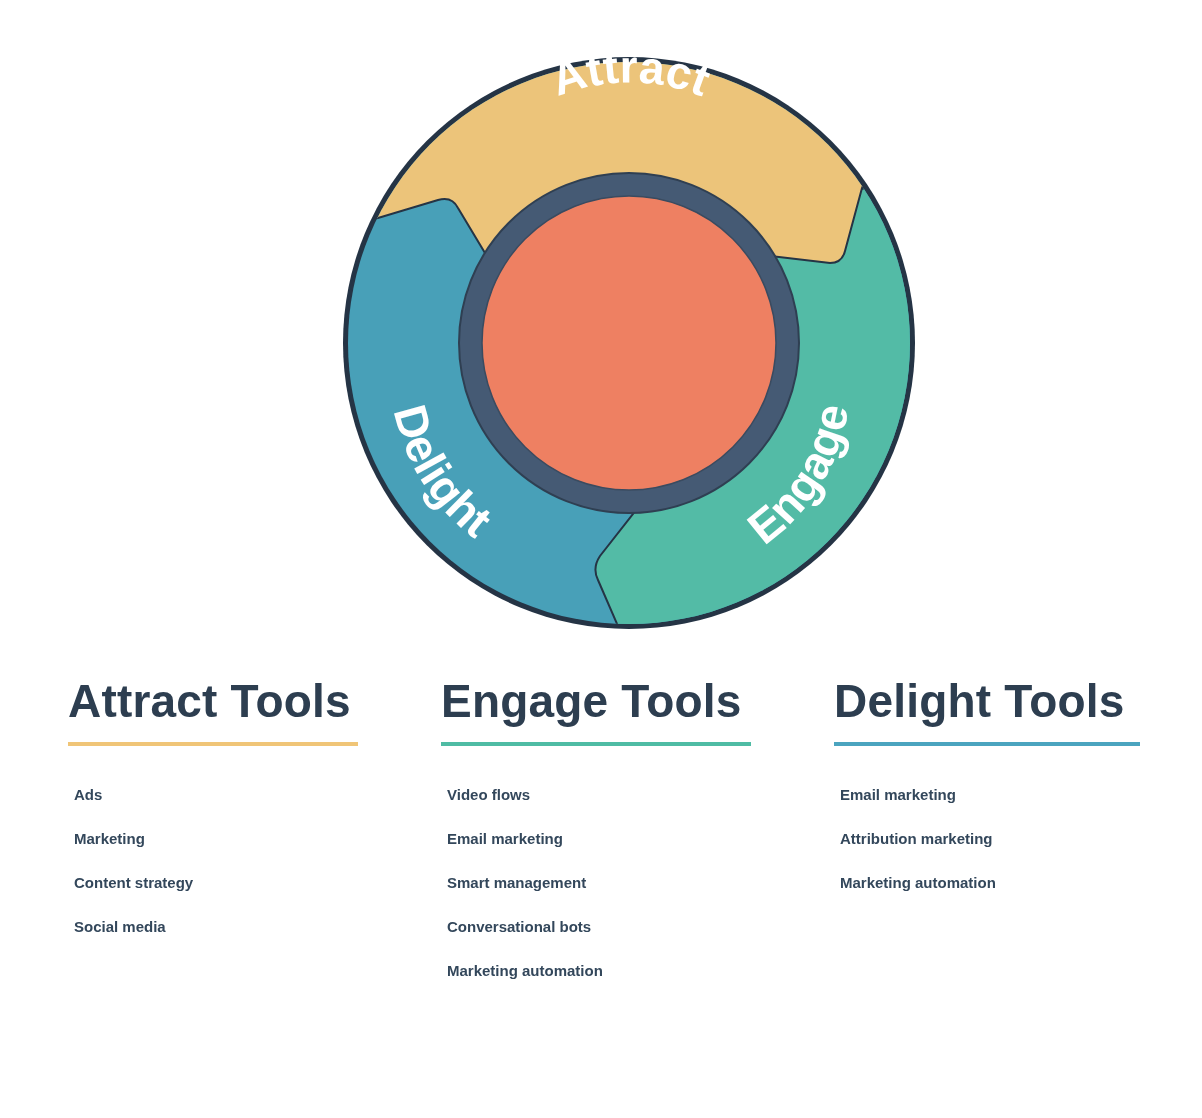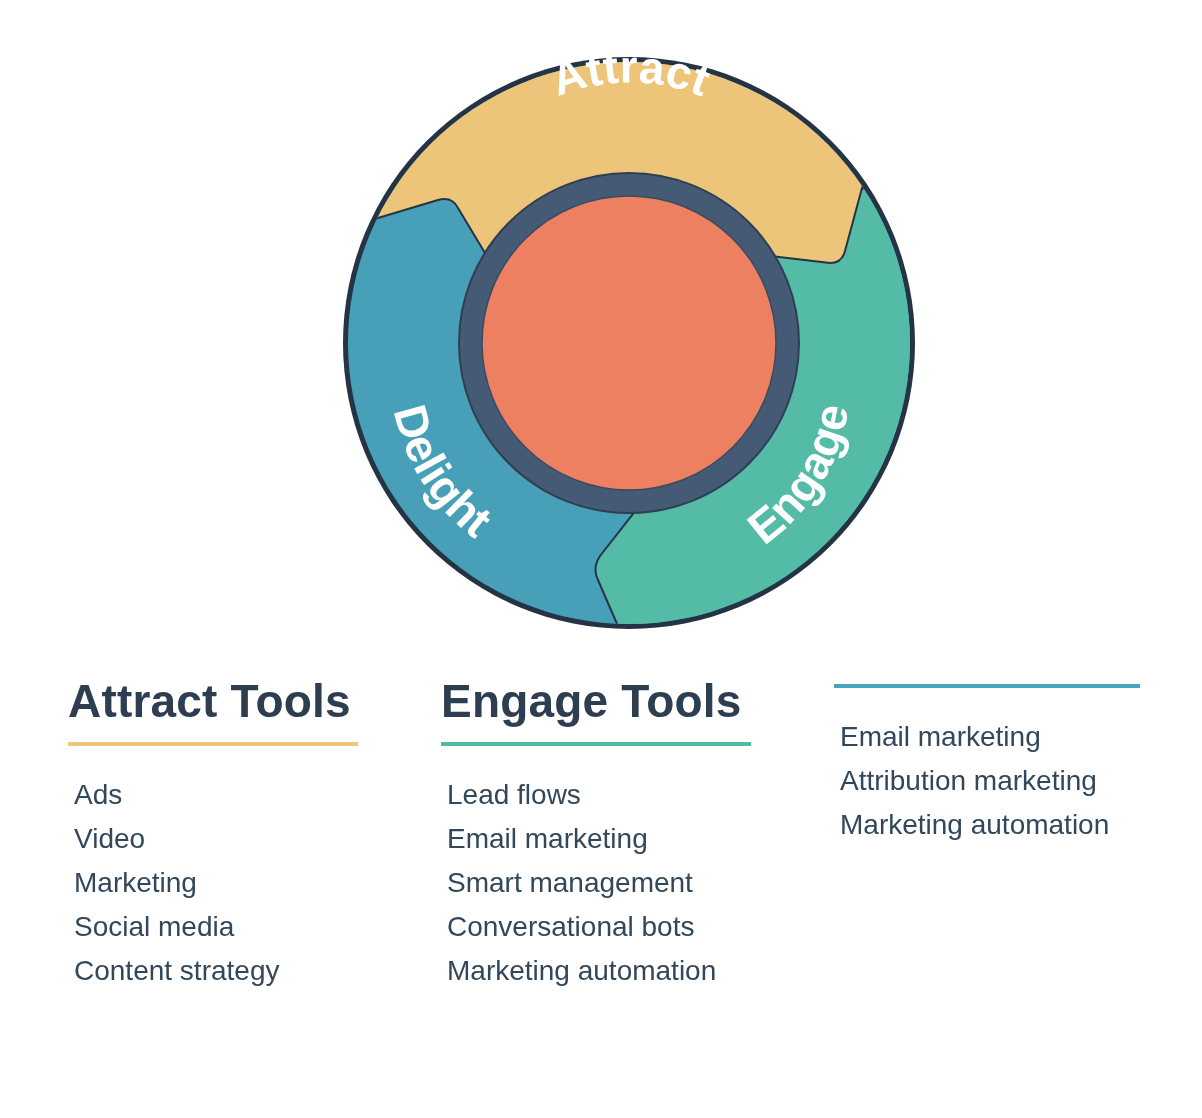--- a/index.html
+++ b/index.html
@@ -3,21 +3,21 @@
 <meta charset="utf-8">
 <style>
   html, body { margin:0; padding:0; background:#ffffff; }
   body { width:1202px; height:1118px; position:relative; overflow:hidden;
          font-family:"Liberation Sans", "DejaVu Sans", sans-serif; color:#33475b; }
   #flywheel { position:absolute; left:0; top:0; width:1202px; height:660px; }
   .col { position:absolute; top:672px; }
   .col h2 { margin:0; font-size:46px; font-weight:bold; color:#2d3e50; letter-spacing:0.2px; white-space:nowrap; line-height:58px; }
   .col .rule { height:4px; margin-top:12px; }
   .col ul { list-style:none; margin:34px 0 0 6px; padding:0; }
-  .col li { font-size:28px; font-weight:normal; color:#33475b; height:44px; line-height:30px; white-space:nowrap; }
+  .col li { font-size:15px; font-weight:bold; color:#33475b; height:44px; line-height:30px; white-space:nowrap; }
   #col-attract { left:68px; width:290px; }
   #col-engage  { left:441px; width:310px; }
   #col-delight { left:834px; width:306px; }
 </style>
 </head>
 <body>
 
 <svg id="flywheel" viewBox="0 0 1202 660" xmlns="http://www.w3.org/2000/svg">
   <defs>
     <path id="arc-attract" d="M 470 170 A 190 190 0 0 1 790 170" fill="none"></path>
@@ -50,39 +50,39 @@
   <text font-family="Liberation Sans, sans-serif" font-size="46" font-weight="bold" fill="#ffffff">
     <textPath href="#arc-delight" startOffset="50%" text-anchor="middle">Delight</textPath>
   </text>
 </svg>
 
 <div class="col" id="col-attract">
   <h2>Attract Tools</h2>
   <div class="rule" style="background:#f0c577"></div>
   <ul>
     <li>Ads</li>
-    <li>Video</li>
     <li>Marketing</li>
+    <li>Content strategy</li>
     <li>Social media</li>
-    <li>Content strategy</li>
   </ul>
 </div>
 
 <div class="col" id="col-engage">
   <h2>Engage Tools</h2>
   <div class="rule" style="background:#4fbca4"></div>
   <ul>
-    <li>Lead flows</li>
+    <li>Video flows</li>
     <li>Email marketing</li>
     <li>Smart management</li>
     <li>Conversational bots</li>
     <li>Marketing automation</li>
   </ul>
 </div>
 
 <div class="col" id="col-delight">
+  <h2>Delight Tools</h2>
   <div class="rule" style="background:#4ba4bf"></div>
   <ul>
     <li>Email marketing</li>
     <li>Attribution marketing</li>
     <li>Marketing automation</li>
   </ul>
 </div>
 
 </body></html>

